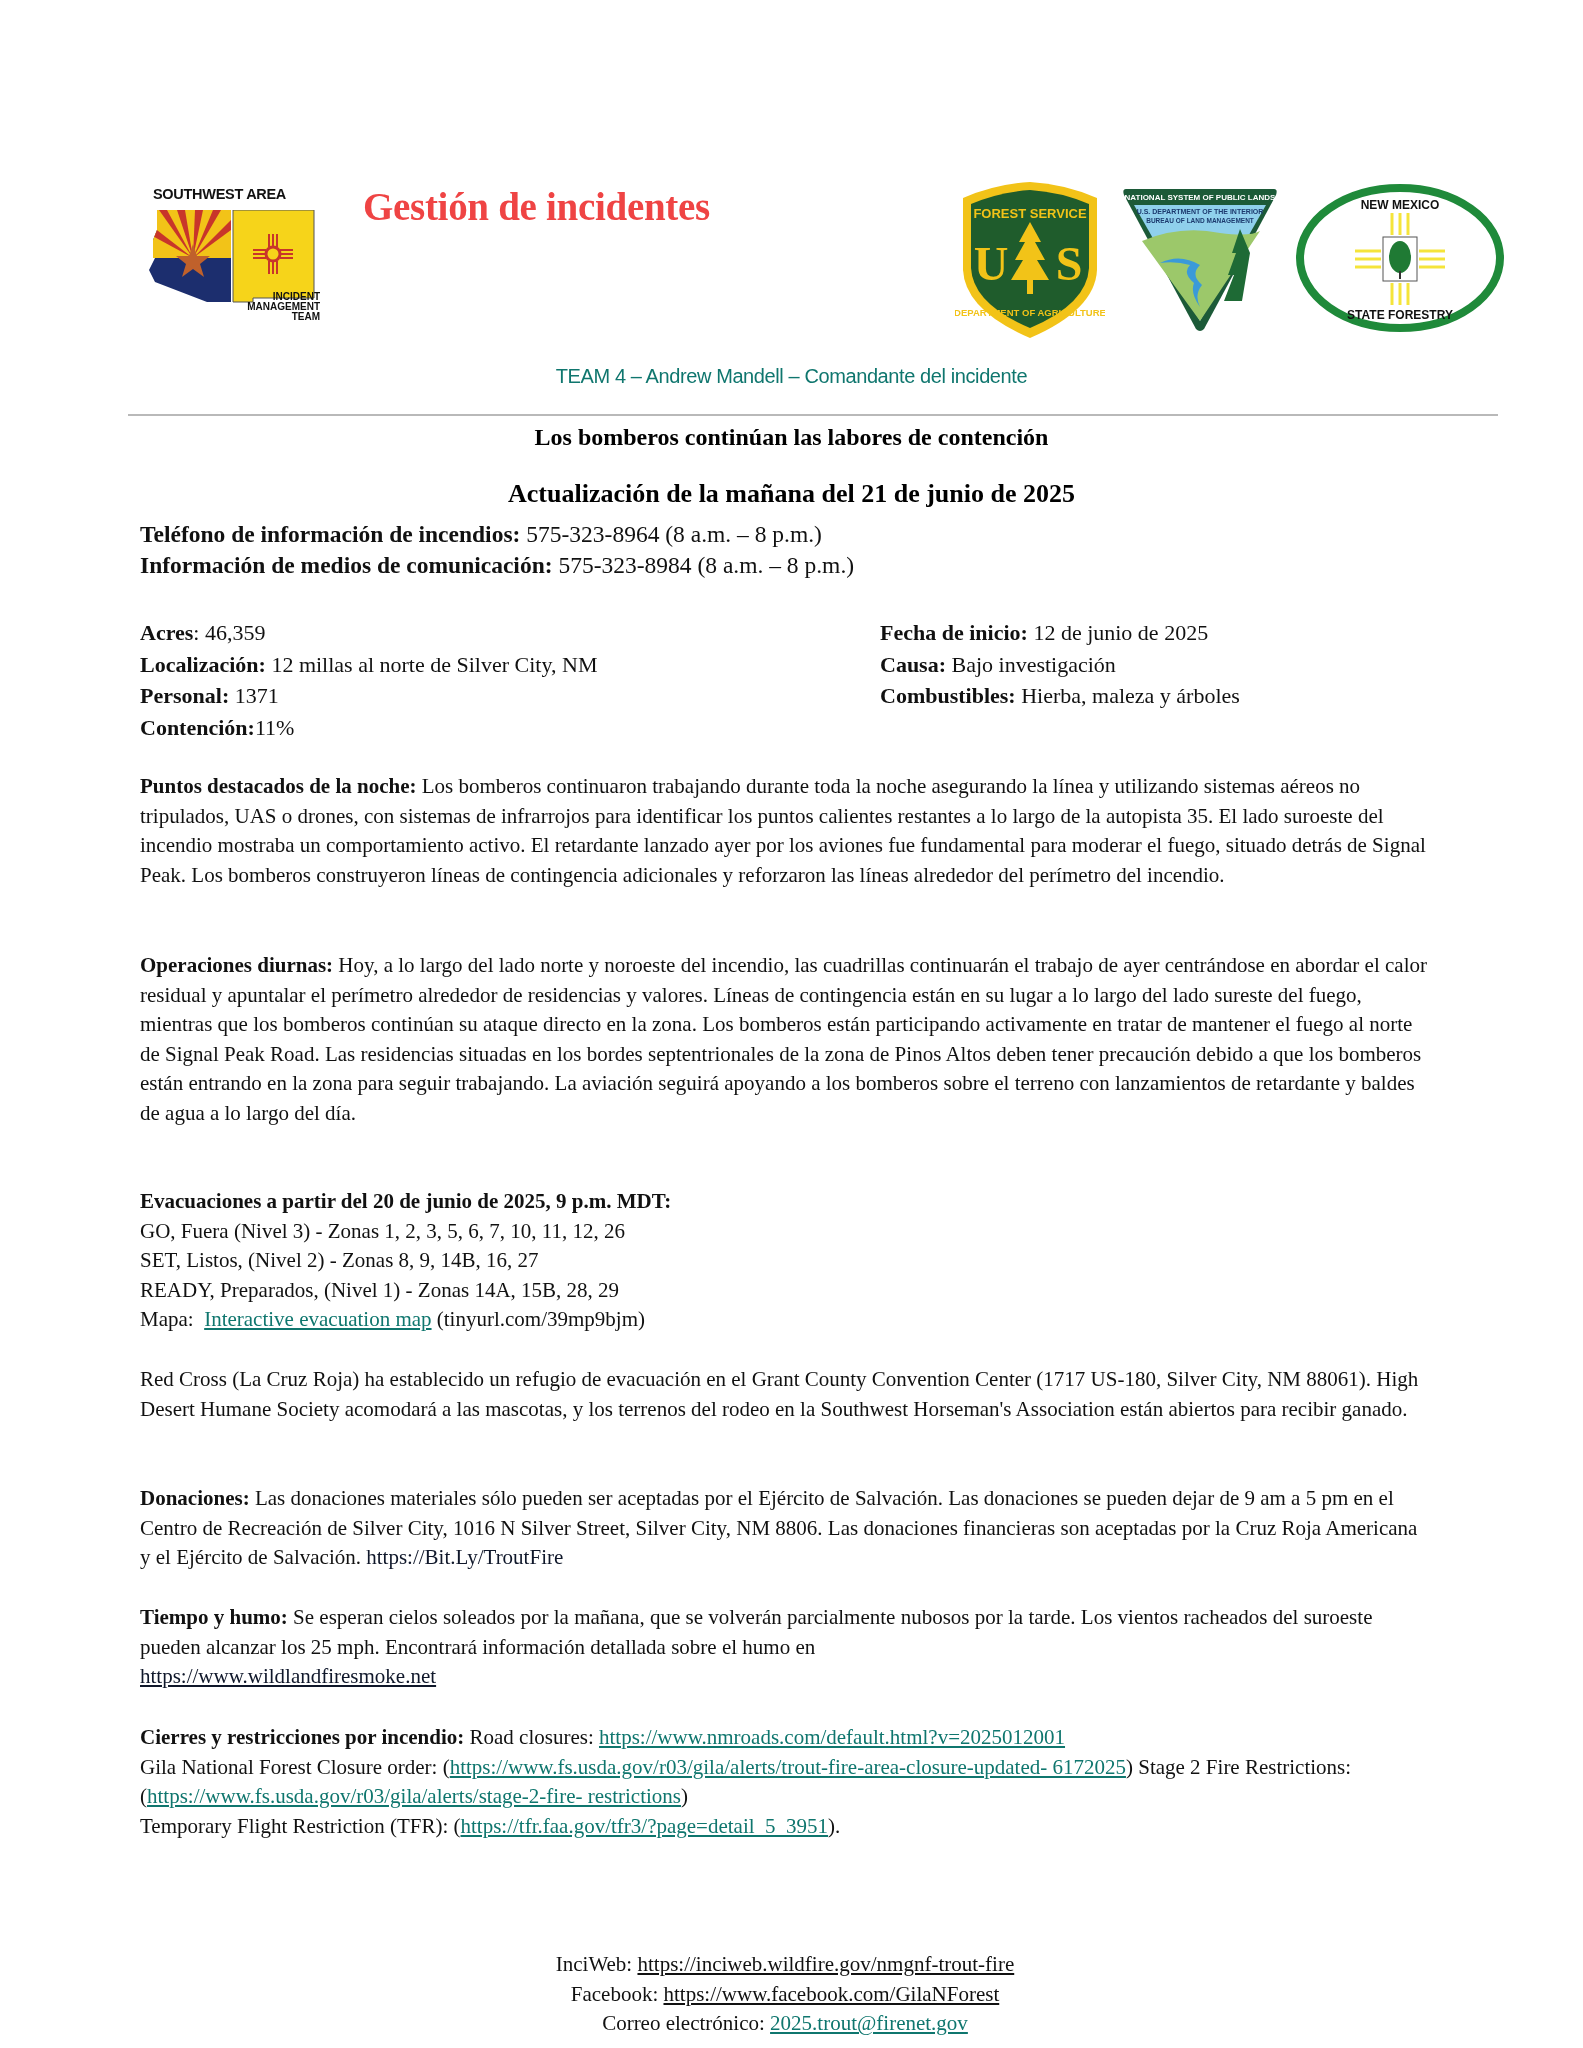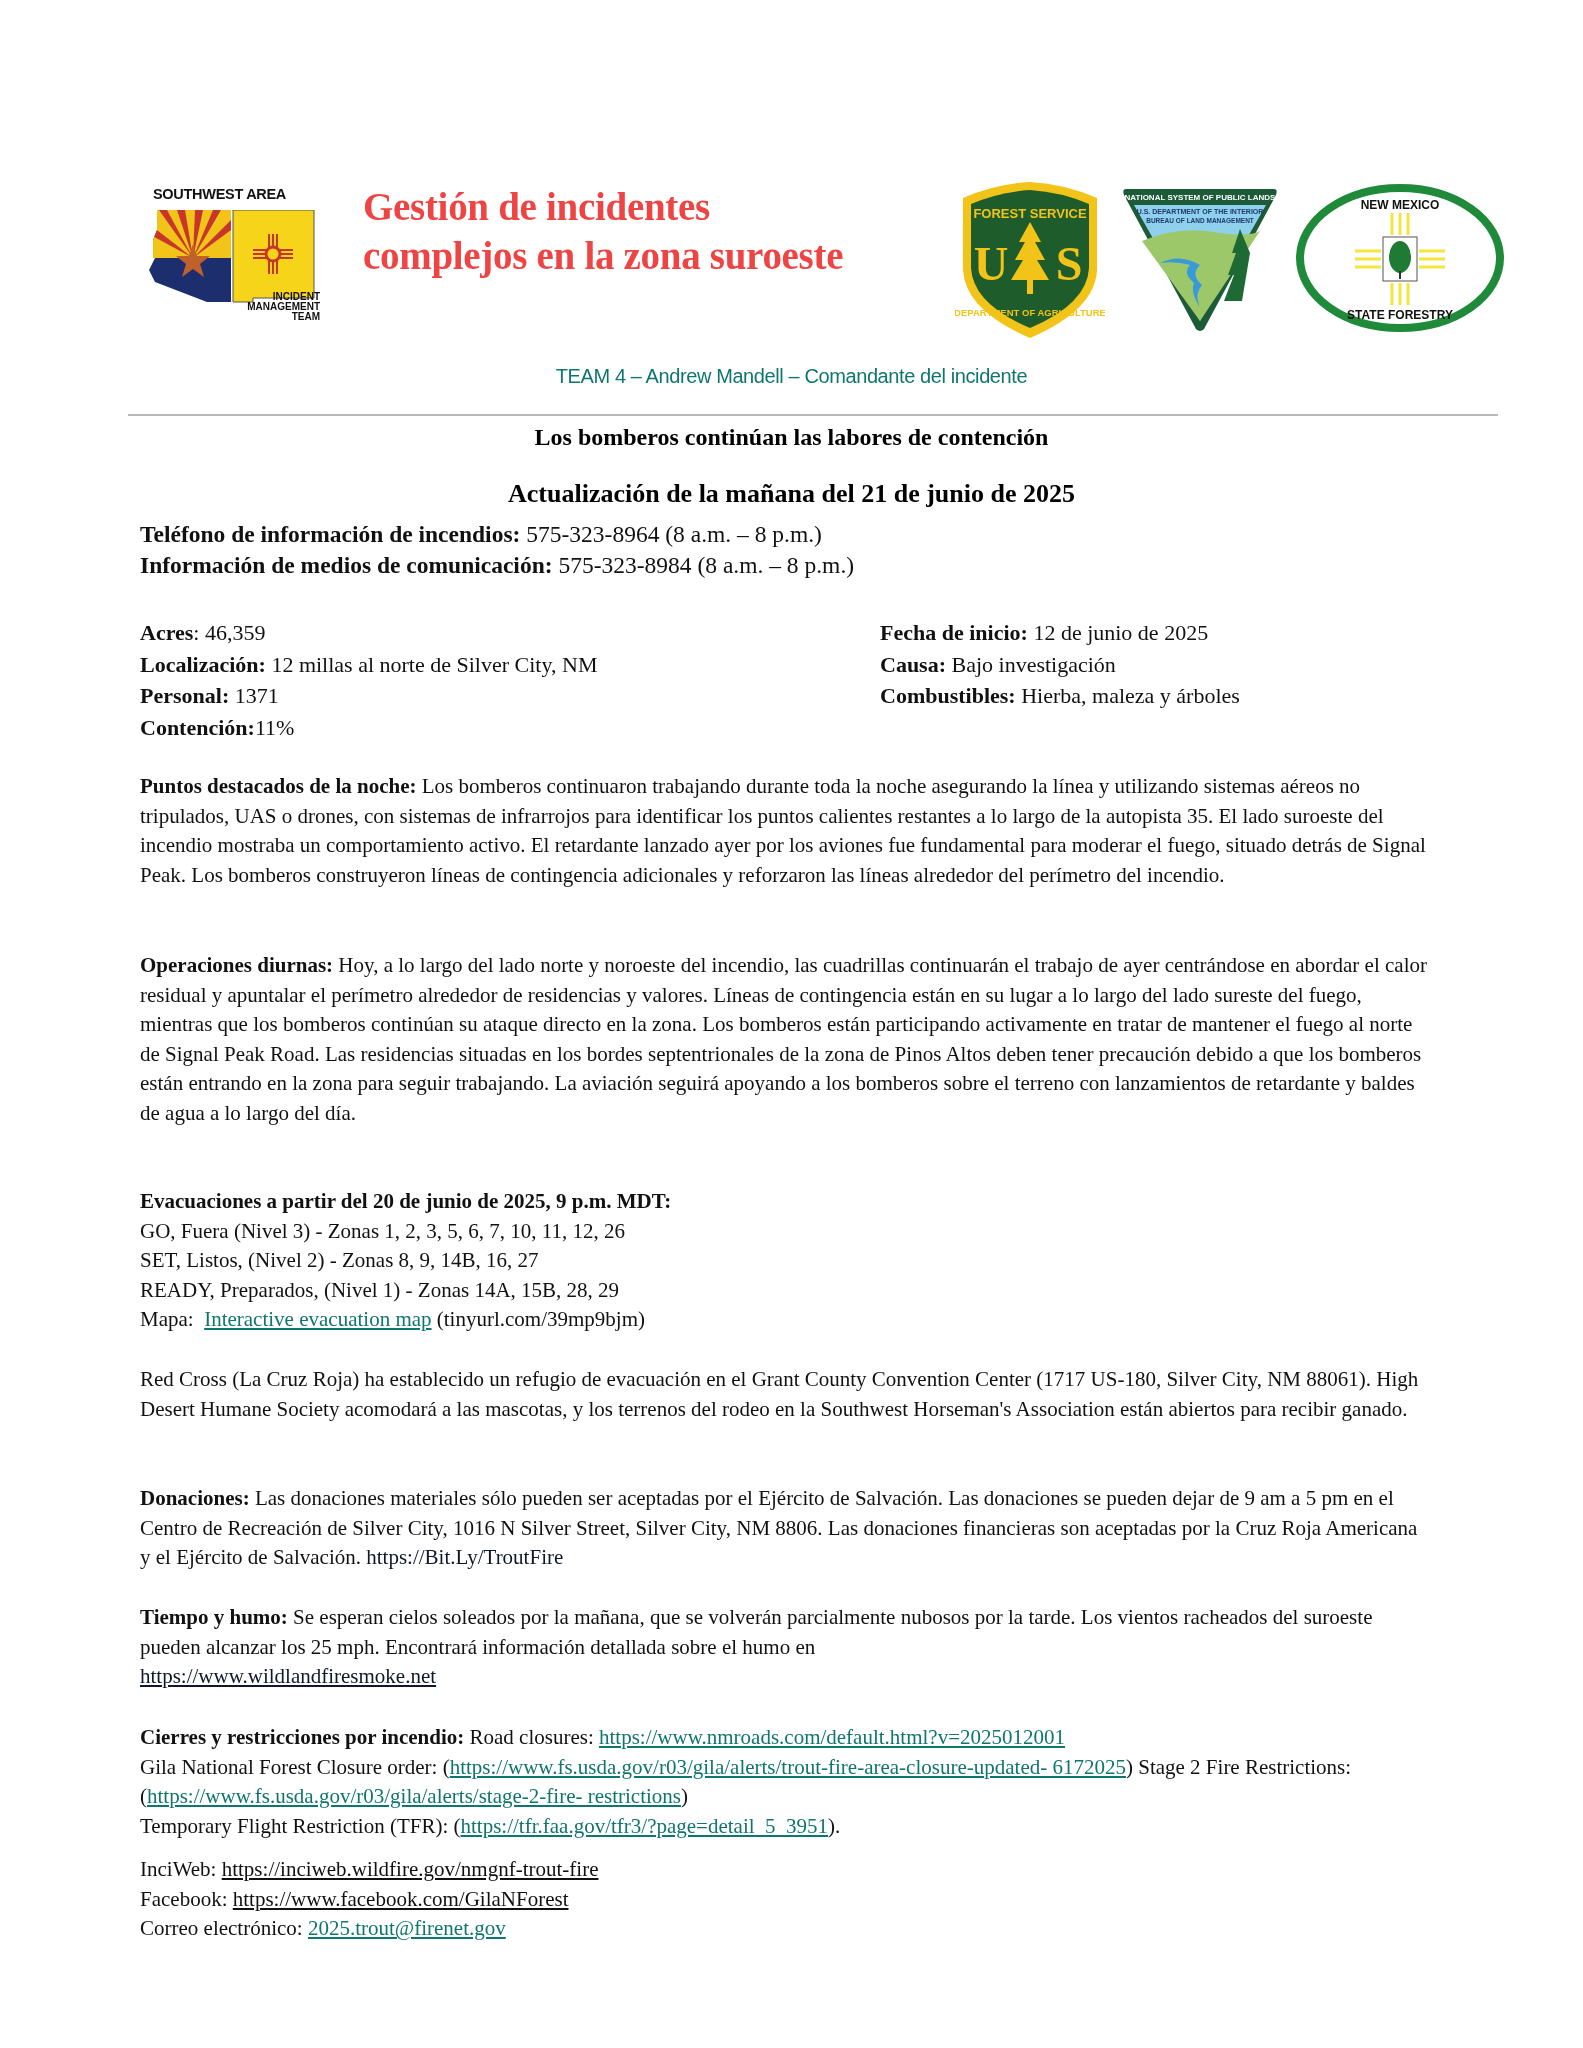--- a/index.html
+++ b/index.html
@@ -48,21 +48,21 @@
   .para a, .link { color: #0f766e; text-decoration: underline; }
   .para .plainlink { color: #0f172a; text-decoration: none; }
 
   .p-night { top: 772px; }
   .p-day { top: 951px; }
   .p-evac { top: 1187px; }
   .p-shelter { top: 1365px; }
   .p-donate { top: 1484px; }
   .p-weather { top: 1603px; }
   .p-closures { top: 1723px; }
-  .p-social { top: 1855px; }
+  .p-social { top: 1950px; text-align: center; }
   .p-social .black-link { color: #111; text-decoration: underline; }
 </style>
 </head>
 <body>
 
 <div class="page">
 
   <div class="header">
     <div class="swa-logo">
       <div class="swa-top">SOUTHWEST AREA</div>
@@ -104,21 +104,20 @@
       </svg>
       <div class="swa-bottom">
         <div>INCIDENT</div>
         <div>MANAGEMENT</div>
         <div>TEAM</div>
       </div>
     </div>
 
     <div class="title-block">
       <div class="title-line">Gestión de incidentes</div>
-      <div class="title-line">complejos en la zona suroeste</div>
     </div>
 
     <div class="agency-logos">
 
       <svg class="logo" style="left:0;top:5px" width="150" height="160" viewBox="0 0 150 160">
         <path d="M8,18 Q40,4 75,2 Q110,4 142,18 L142,90 Q140,130 75,158 Q10,130 8,90 Z" fill="#f2c318"></path>
         <path d="M16,24 Q44,12 75,10 Q106,12 134,24 L134,88 Q132,124 75,148 Q18,124 16,88 Z" fill="#1f5c2c"></path>
         <text x="75" y="38" text-anchor="middle" font-family="Liberation Sans, sans-serif" font-size="13" fill="#f2c318" font-weight="bold">FOREST SERVICE</text>
         <text x="36" y="100" text-anchor="middle" font-family="Liberation Serif, serif" font-size="48" fill="#f2c318" font-weight="bold">U</text>
         <text x="114" y="100" text-anchor="middle" font-family="Liberation Serif, serif" font-size="48" fill="#f2c318" font-weight="bold">S</text>

